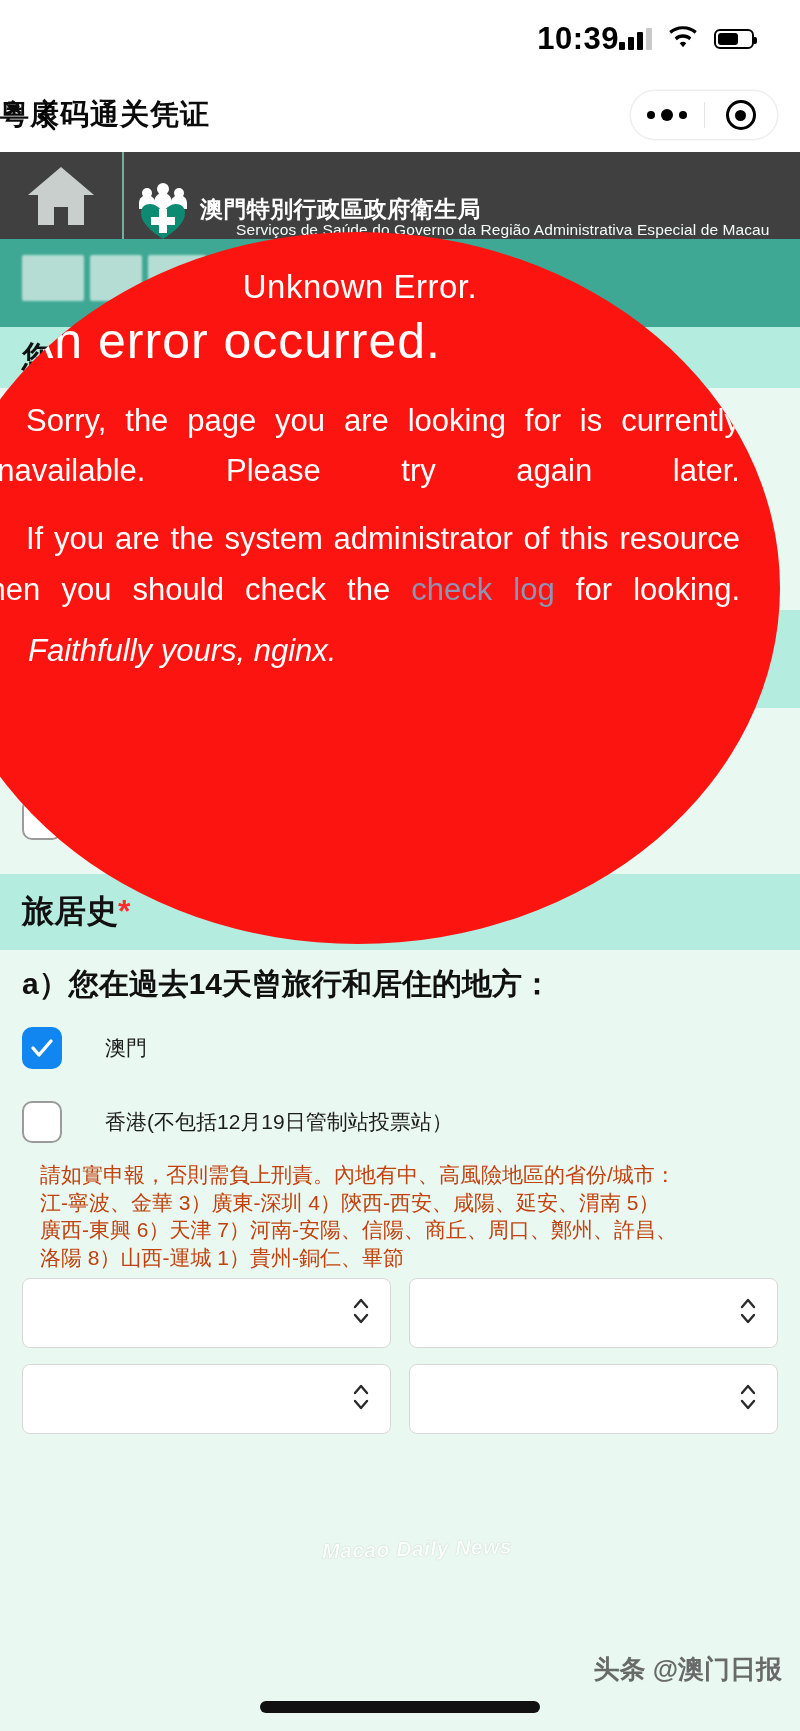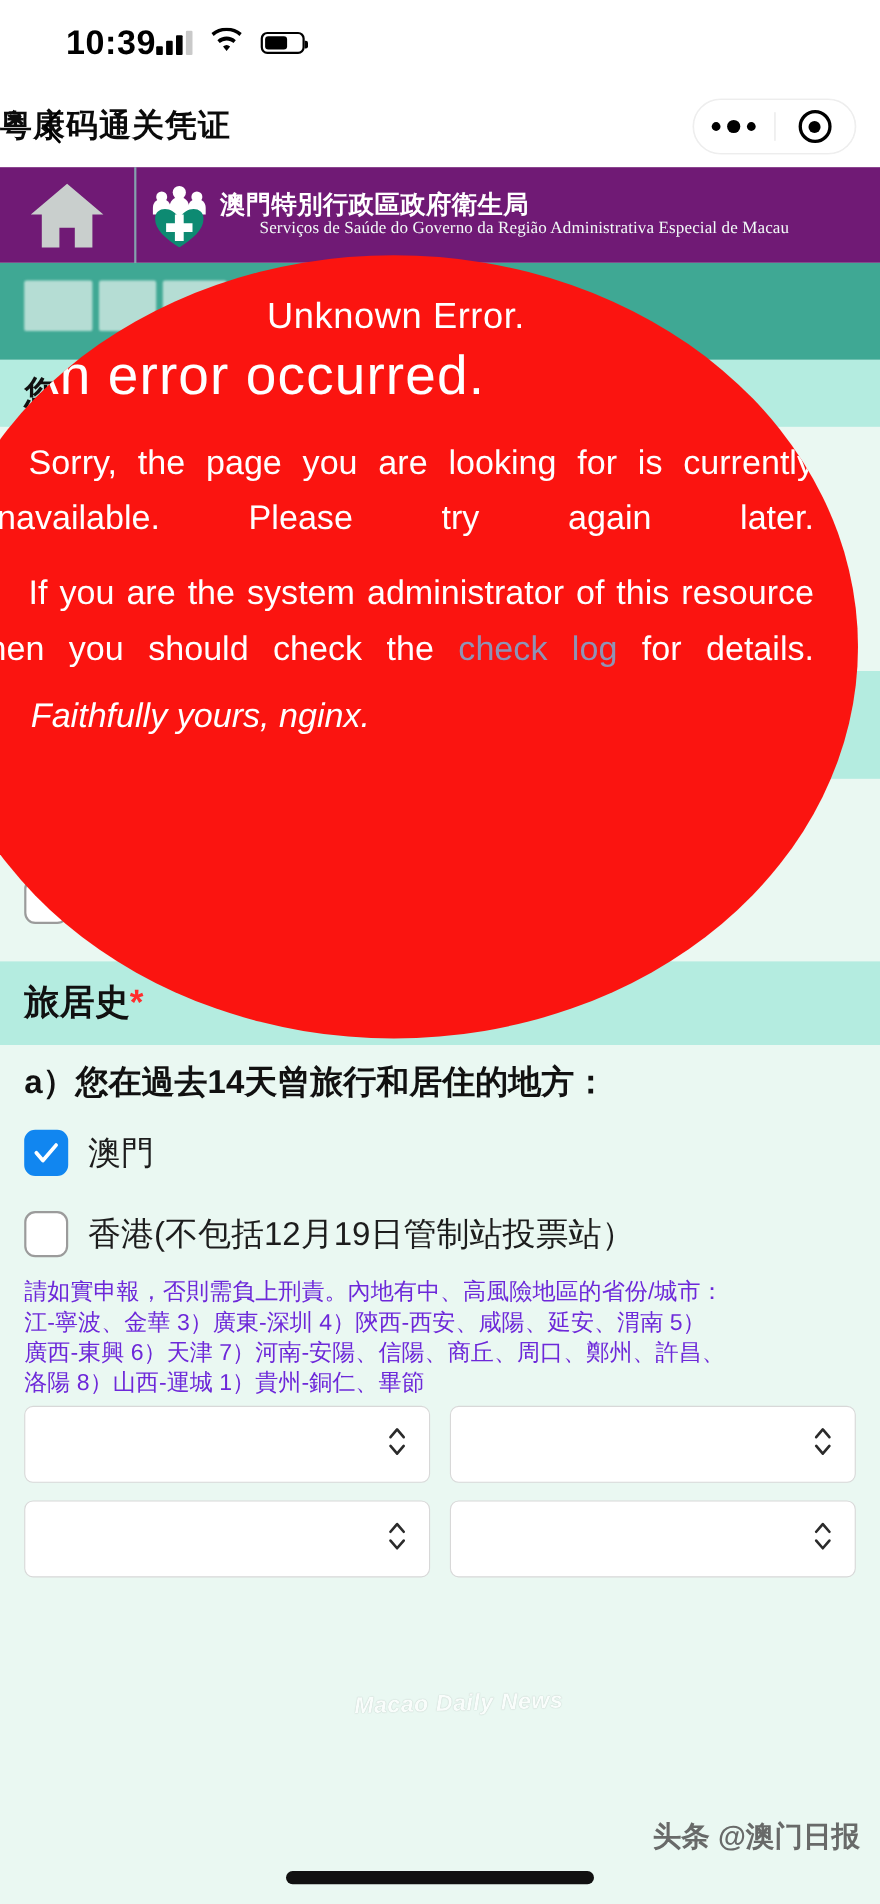--- a/index.html
+++ b/index.html
@@ -7,21 +7,21 @@
     width: 800px; height: 1731px;
     font-family: "Liberation Sans", "DejaVu Sans", sans-serif;
     background: #ffffff;
     overflow: hidden;
   }
   #app { position: relative; width: 800px; height: 1731px; overflow: hidden; background:#fff; }
 
   
   .statusbar {
     position: relative; height: 78px; width: 100%;
-    display: flex; align-items: center; justify-content: flex-start;
+    display: flex; align-items: center; justify-content: flex-end;
     padding: 0 46px 0 60px; background:#fff;
   }
   .status-time { font-size: 31px; font-weight: 700; letter-spacing: .5px; color:#000; }
   .status-right { display:flex; align-items:center; gap: 16px; }
   .sig { display:flex; align-items:flex-end; gap:3px; height:22px; }
   .sig i { display:block; width:6px; background:#000; border-radius:1px; }
   .sig i:nth-child(1){height:8px;} .sig i:nth-child(2){height:13px;}
   .sig i:nth-child(3){height:18px;} .sig i:nth-child(4){height:22px; background:#c9c9c9;}
   .batt { position:relative; width:40px; height:20px; border:2px solid #000; border-radius:6px; padding:2px; }
   .batt::after{content:""; position:absolute; right:-5px; top:6px; width:3px;height:7px;background:#000;border-radius:0 2px 2px 0;}
@@ -39,21 +39,21 @@
   .capsule .half { flex:1; display:flex; align-items:center; justify-content:center; }
   .capsule .divider { width:1px; height:26px; background:#e4e4e4; }
   .dots { display:flex; align-items:center; gap:6px; }
   .dots i { width:8px; height:8px; background:#000; border-radius:50%; display:block; }
   .dots i.mid { width:12px; height:12px; }
   .target { width:30px; height:30px; border:3.5px solid #000; border-radius:50%;
             display:flex; align-items:center; justify-content:center; }
   .target i { width:11px; height:11px; background:#000; border-radius:50%; display:block; }
 
   
-  .brand { position:relative; height:87px; width:100%; background:#701a75; display:flex; align-items:center;font-family:Liberation Serif, serif; }
+  .brand { position:relative; height:87px; width:100%; background:#404040; display:flex; align-items:flex-end; }
   .brand-home { width:122px; height:100%; display:flex; align-items:center; justify-content:center; }
   .brand-home svg { width:70px; height:62px; }
   .brand-sep { width:2px; height:87px; background:#8bd0c0; opacity:.75; }
   .brand-logo { width:62px; display:flex; align-items:center; justify-content:center; margin-left:8px; }
   .brand-logo svg { width:56px; height:58px; }
   .brand-text { margin-left:6px; line-height:1.08; }
   .brand-zh { font-size:23px; font-weight:700; color:#fff; letter-spacing:.4px; }
   .brand-pt { font-size:15.5px; color:#f2fbf8; letter-spacing:.1px; white-space:nowrap;margin-left:36px; }
 
   
@@ -66,24 +66,24 @@
   .dark-band { background:#3fa894; height:88px; position:relative; padding:16px 22px; }
   .redacted { display:flex; gap:6px; align-items:center; filter: blur(1.2px); }
   .redacted span { display:block; height:46px; background:#cfe9e2; opacity:.82; border-radius:2px; }
 
   .qline { padding:14px 22px 6px; font-size:30px; font-weight:700; color:#111; white-space:nowrap; }
 
   .cbrow { display:flex; align-items:center; gap:18px; padding:16px 22px; }
   .cb { width:40px; height:42px; border:2.5px solid #9b9b9b; border-radius:10px; background:#fff; flex:none; }
   .cb.checked { background:#1186f0; border-color:#1186f0; display:flex; align-items:center; justify-content:center; }
   .cb.checked svg { width:26px; height:26px; }
-  .cblabel { font-size:30px; color:#1d1d1d; }
+  .cblabel { font-size:21px; color:#1d1d1d;margin-left:25px; }
   .cblabel.grey { color:#5f6a66; }
 
-  .note { font-size:21px; color:#6d28d9; line-height:1.32; padding:2px 22px 0; }
+  .note { font-size:21px; color:#c2410c; line-height:1.32; padding:2px 22px 0;margin-left:18px; }
   .note .ln { white-space:nowrap; overflow:hidden; }
 
   .selects { padding:6px 22px 0; display:grid; grid-template-columns:1fr 1fr; gap:16px 18px; }
   .sel { position:relative; height:70px; background:#fff; border:1px solid #d8d8d8; border-radius:8px; }
   .sel .arrows { position:absolute; right:20px; top:50%; transform:translateY(-50%); }
   .sel .arrows svg { width:18px; height:32px; }
 
   
   .err {
     position:absolute; left:-64px; top:232px; width:844px; height:712px;
@@ -287,21 +287,21 @@
         </span>
       </div>
     </div>
   </div>
 
   <div class="err">
     <div class="err-inner">
       <div class="err-h1">Unknown Error.</div>
       <div class="err-h2">An error occurred.</div>
       <div class="err-p indent">Sorry, the page you are looking for is currently unavailable. Please try again later.</div>
-      <div class="err-p indent"><span>If you are the system administrator of this resource then you should check the </span><span class="lnk">check log</span><span> for details.</span></div>
+      <div class="err-p indent"><span>If you are the system administrator of this resource then you should check the </span><span class="lnk">check log</span><span> for looking.</span></div>
       <div class="err-sig">Faithfully yours, nginx.</div>
     </div>
   </div>
 
   <div class="wm-mid">Macao Daily News</div>
   <div class="wm-foot">头条 @澳门日报</div>
 
   <div class="home-ind"></div>
 </div>
 

